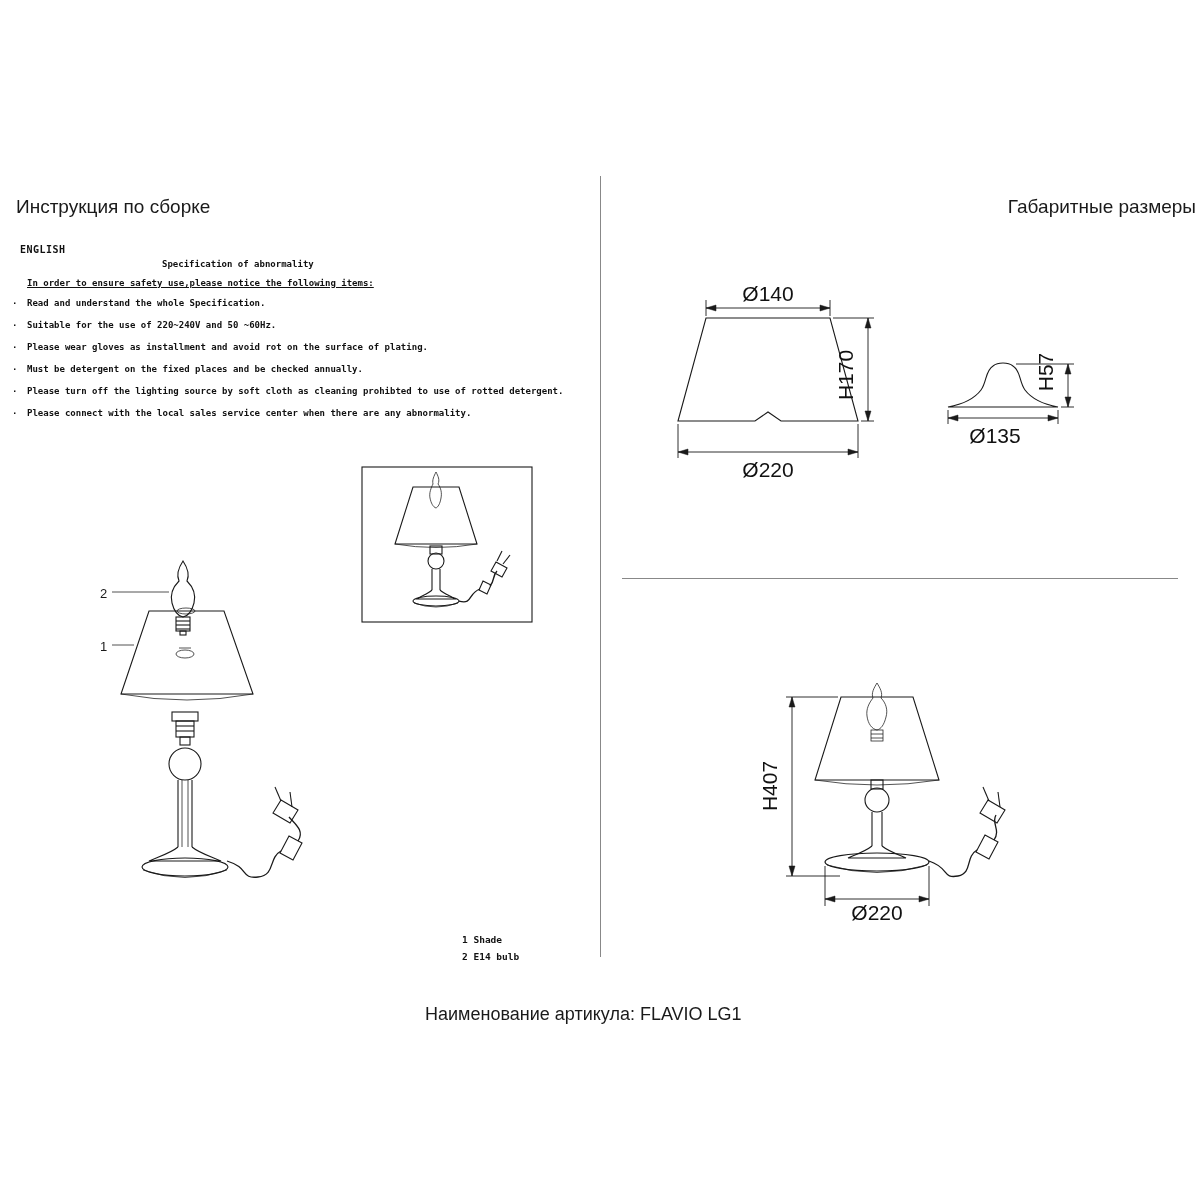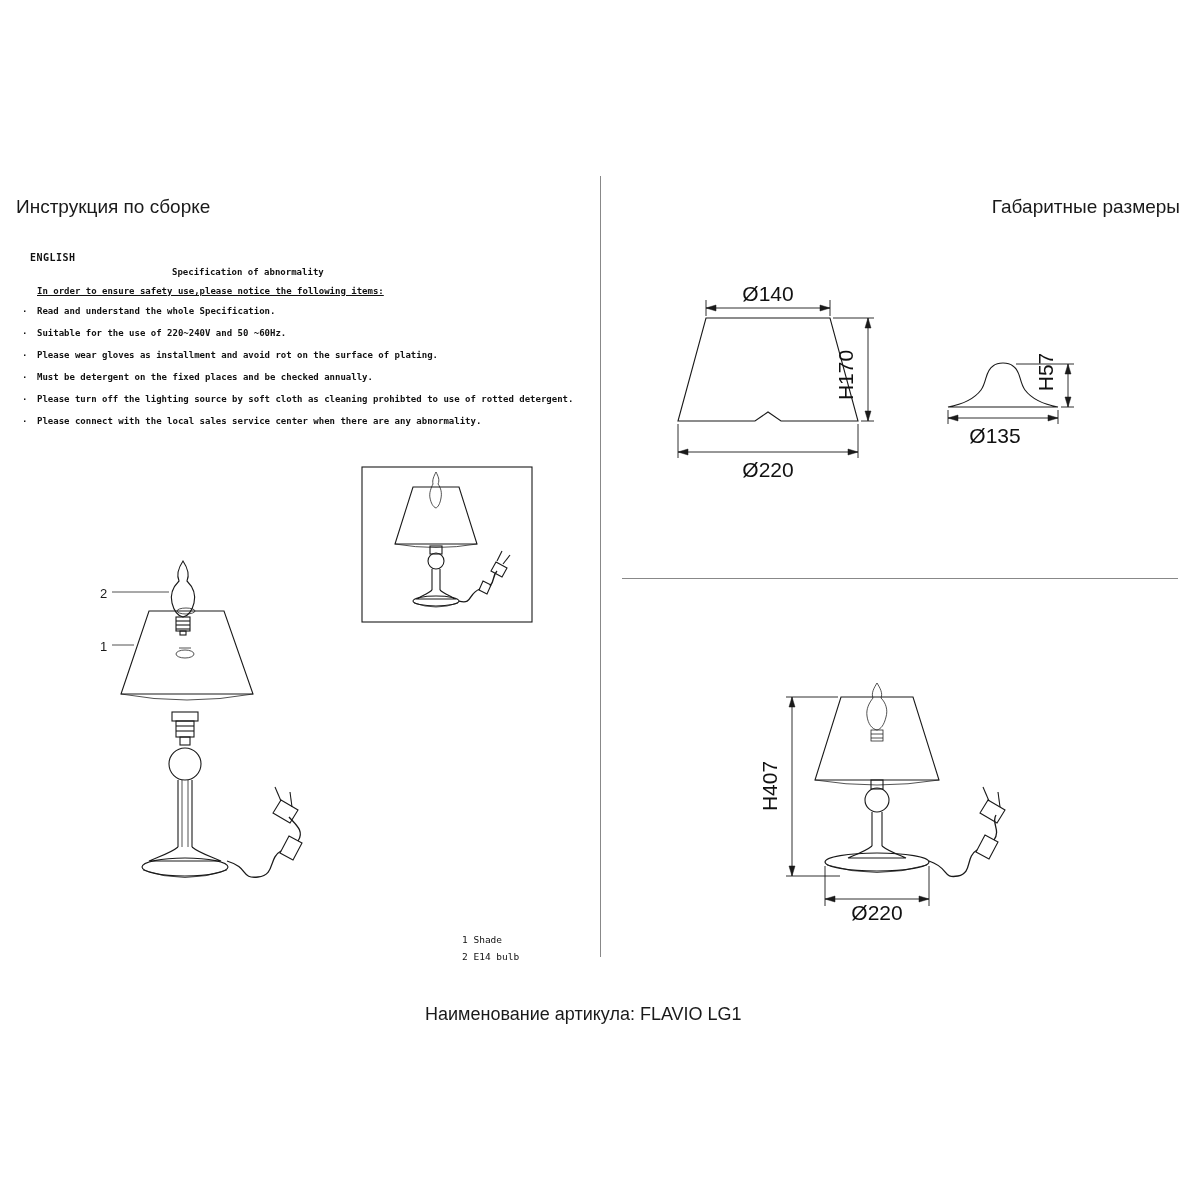--- a/index.html
+++ b/index.html
@@ -1,33 +1,33 @@
 <!DOCTYPE html>
 <html><head>
 <meta charset="utf-8">
 <style>
   html,body{margin:0;padding:0;background:#fff;}
   .page{position:relative;width:1200px;height:1178px;background:#fff;overflow:hidden;
         font-family:"Liberation Sans",sans-serif;color:#1a1a1a;}
   .hdr{position:absolute;top:196px;font-size:19px;color:#1a1a1a;}
   .hdr-left{left:16px;}
-  .hdr-right{right:20px;}
+  .hdr-right{right:4px;}
   .footer{position:absolute;left:425px;top:1004px;font-size:18px;color:#1a1a1a;}
 
-  .instructions{position:absolute;left:22px;top:244px;width:578px;
-    font-family:"DejaVu Sans Mono",monospace;font-weight:700;font-size:9px;color:#111;margin-top:8px;}
+  .instructions{position:absolute;left:12px;top:244px;width:578px;
+    font-family:"DejaVu Sans Mono",monospace;font-weight:700;font-size:9px;color:#111;}
   .eng{font-size:10px;margin-left:8px;letter-spacing:.5px;}
   .spec-title{margin:4px 0 9px 150px;}
   .intro{margin:0 0 9px 15px;text-decoration:underline;}
   .item{display:flex;margin-bottom:10px;line-height:12px;}
   .bullet{width:15px;flex:none;}
   .item-text{white-space:nowrap;}
 
   .legend{position:absolute;left:462px;top:931px;
-    font-family:"DejaVu Sans Mono",monospace;font-weight:400;font-size:9.5px;
+    font-family:"DejaVu Sans Mono",monospace;font-weight:700;font-size:9.5px;
     line-height:17px;color:#111;}
 
   svg.canvas{position:absolute;left:0;top:0;}
   .ln{stroke:#888;stroke-width:1;}
   .draw path,.draw rect,.draw line,.draw ellipse,.draw circle,.draw polygon{
     fill:none;stroke:#1a1a1a;stroke-width:1.1;}
   .draw .thin{stroke-width:0.75;}
   .draw .dim{stroke-width:0.9;}
   .draw .cord{stroke-width:1.3;}
   .draw .arr{fill:#1a1a1a;stroke:#1a1a1a;stroke-width:0.5;}

